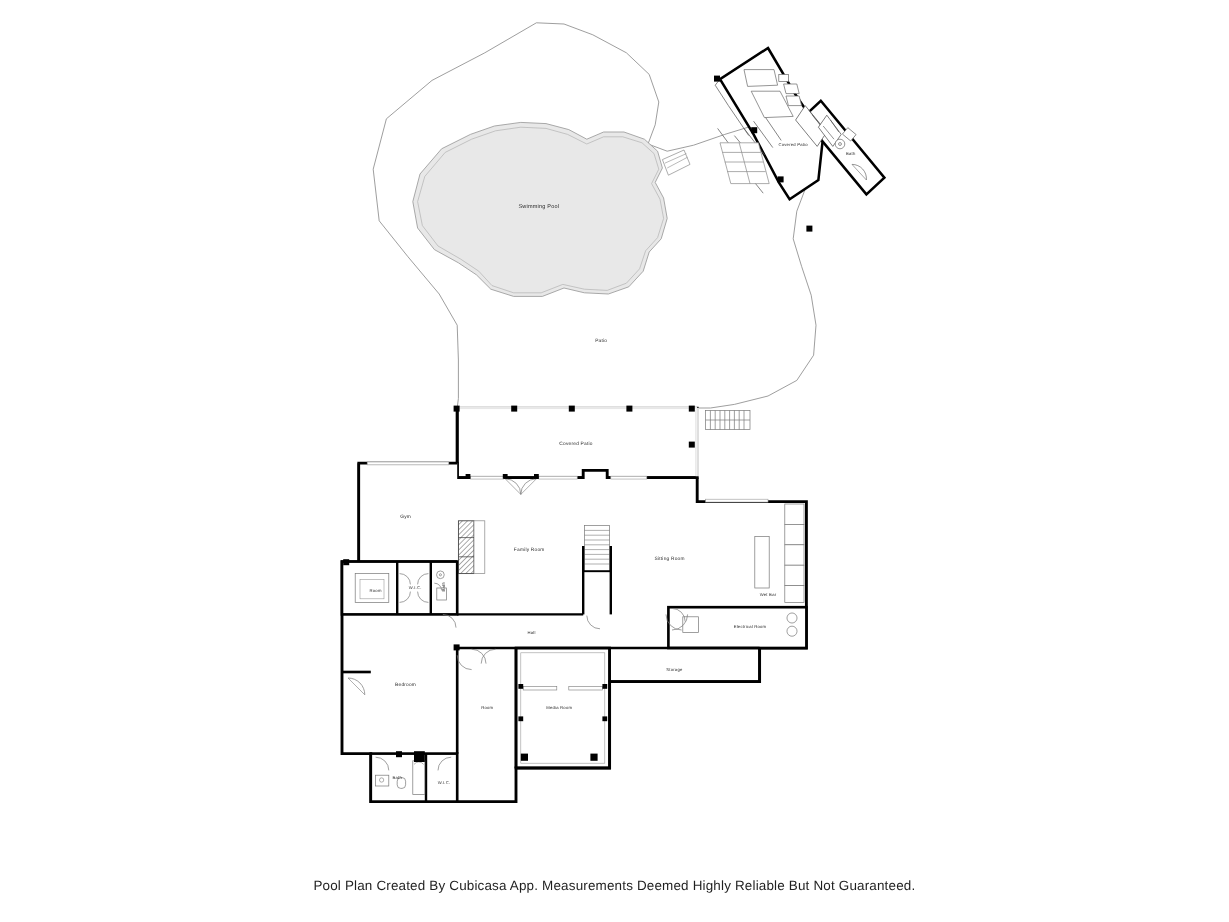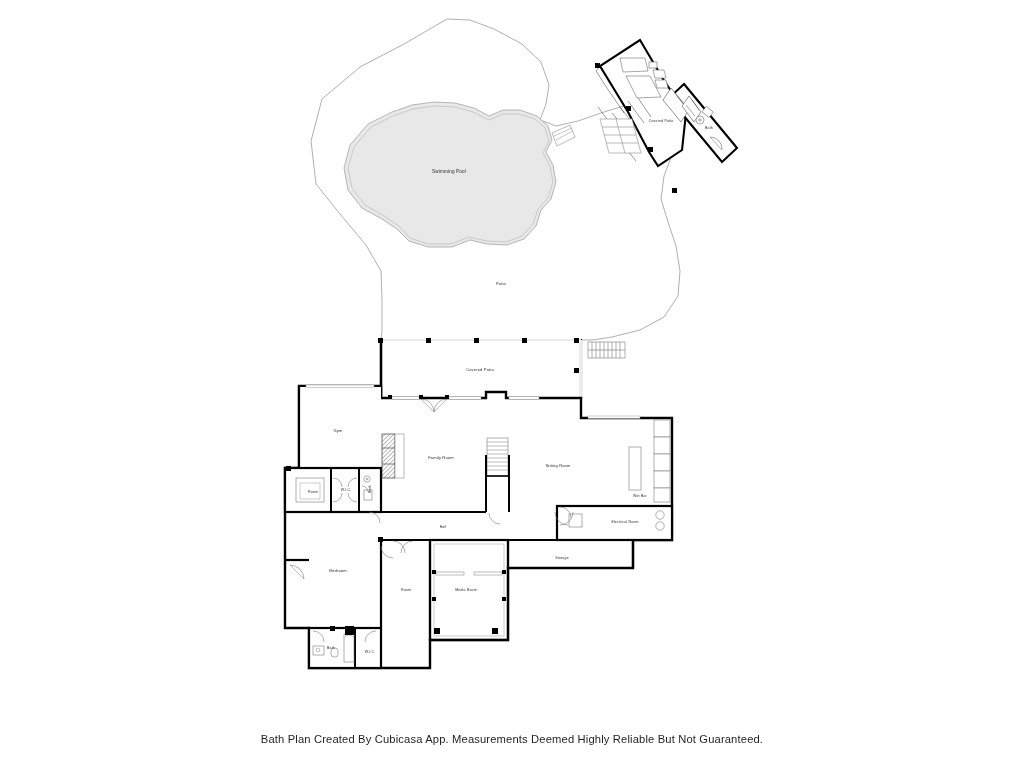--- a/index.html
+++ b/index.html
@@ -406,15 +406,15 @@
       </g>
 
       <path d="M381,546 A12,12 0 0,0 393,558" fill="none" stroke="#7a7a7a" stroke-width="0.6"></path>
 
       <path d="M369,512 A11,11 0 0,1 380,523" fill="none" stroke="#7a7a7a" stroke-width="0.6"></path>
     </g>
 
     <text class="room-label small" x="501" y="284">Patio</text>
   </svg>
 
-  <div id="disclaimer">Bath Plan Created By Cubicasa App. Measurements Deemed Highly Reliable But Not Guaranteed.</div>
+  <div id="disclaimer">Pool Plan Created By Cubicasa App. Measurements Deemed Highly Reliable But Not Guaranteed.</div>
 
 </div>
 
 </body></html>

